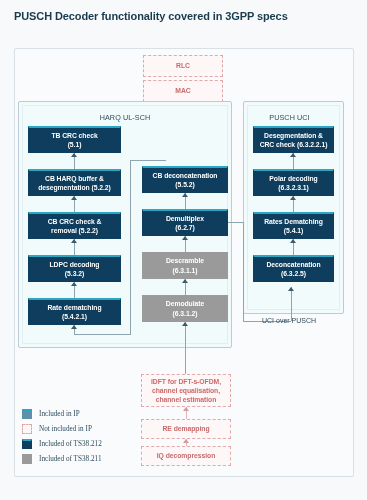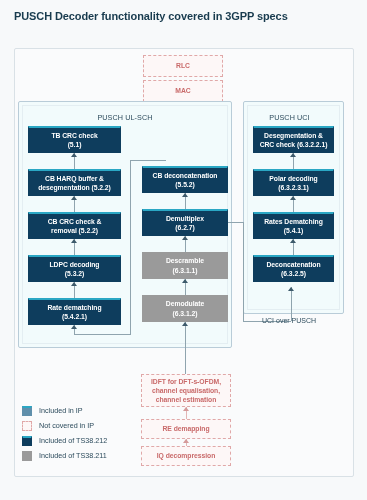--- a/index.html
+++ b/index.html
@@ -135,21 +135,23 @@
   }
 
   
   .legend {
     position: absolute;
     left: 22px;
     top: 406px;
   }
   .legend-row {
     display: flex;
+    align-items: center;
     height: 15px;
+    font-family: Liberation Serif, serif;
   }
   .swatch {
     width: 10px;
     height: 10px;
     margin-right: 7px;
     box-sizing: border-box;
     flex: 0 0 auto;
   }
   .sw-included   { background: #5f8fab; border: 1px solid #5f8fab; border-top: 2px solid #2aa7c4;}
   .sw-notincluded{ background: #fdf7f7; border: 1px dashed #e0a8a8; }
@@ -172,21 +174,21 @@
 
   <div class="node dashed" style="left:143px; top:55px; width:80px; height:22px;">
     <span class="txt">RLC</span>
   </div>
   <div class="node dashed" style="left:143px; top:80px; width:80px; height:22px;">
     <span class="txt">MAC</span>
   </div>
 
   <div class="group" id="grp-ulsch"></div>
   <div class="group-inner" id="grp-ulsch-inner"></div>
-  <div class="group-title" style="left:18px; top:113px; width:214px;">PUSCH UL-SCH</div>
+  <div class="group-title" style="left:18px; top:113px; width:214px;">HARQ UL-SCH</div>
 
   <div class="group" id="grp-uci"></div>
   <div class="group-inner" id="grp-uci-inner"></div>
   <div class="group-title" style="left:243px; top:113px; width:93px;">PUSCH UCI</div>
 
   <div class="node navy" style="left:28px; top:126px; width:93px; height:27px;">
     <span>
       <span class="txt">TB CRC check</span>
       <span class="txt">(5.1)</span>
     </span>
@@ -345,21 +347,21 @@
   <div class="conn v pink" style="left:186px; top:439px; height:7px;"></div>
   <div class="arrow pink" style="left:183px; top:439px;"></div>
 
   <div class="legend">
     <div class="legend-row">
       <span class="swatch sw-included"></span>
       <span class="legend-label">Included in IP</span>
     </div>
     <div class="legend-row">
       <span class="swatch sw-notincluded"></span>
-      <span class="legend-label">Not covered in IP</span>
+      <span class="legend-label">Not included in IP</span>
     </div>
     <div class="legend-row">
       <span class="swatch sw-212"></span>
       <span class="legend-label">Included of TS38.212</span>
     </div>
     <div class="legend-row">
       <span class="swatch sw-211"></span>
       <span class="legend-label">Included of TS38.211</span>
     </div>
   </div>

